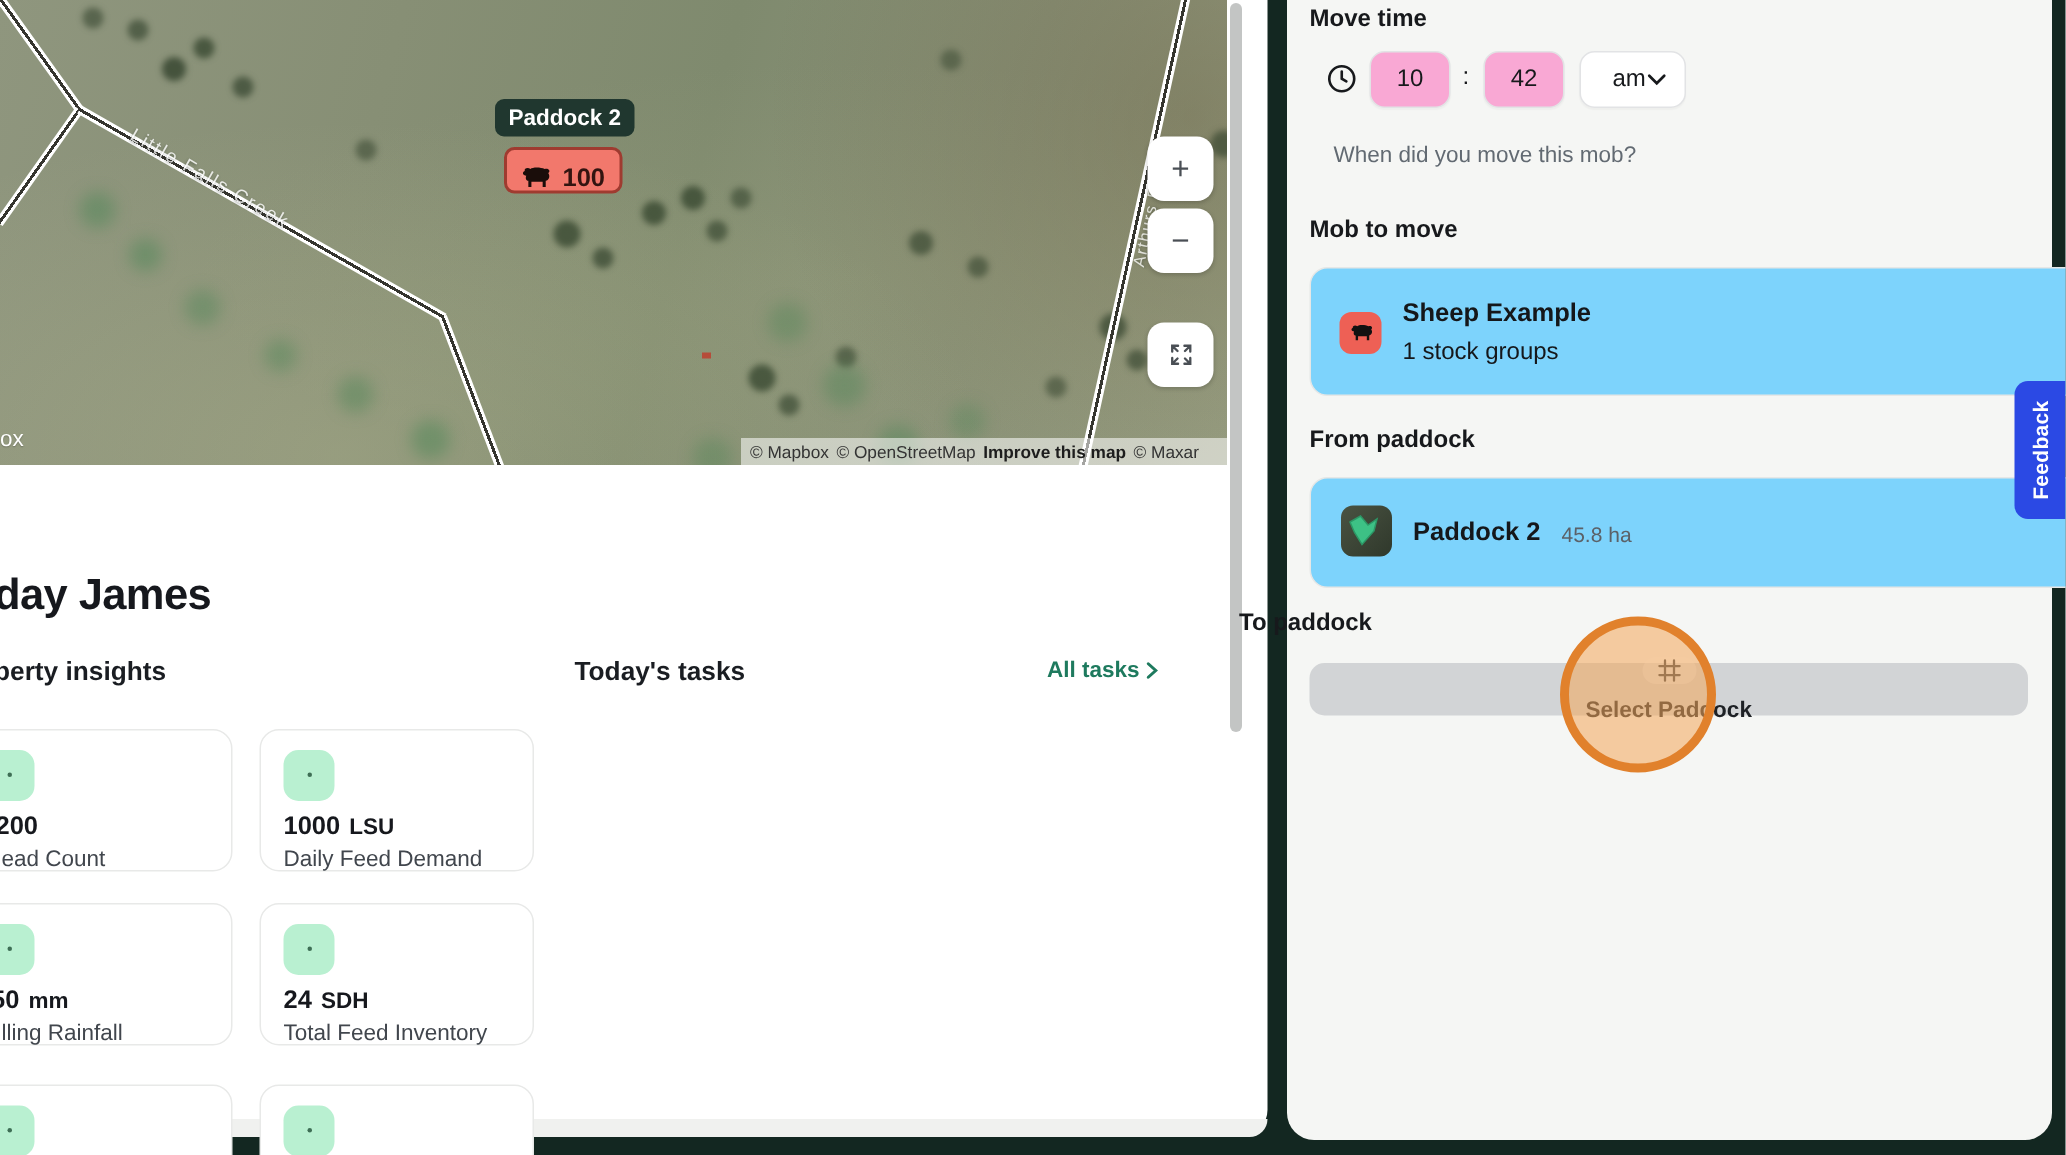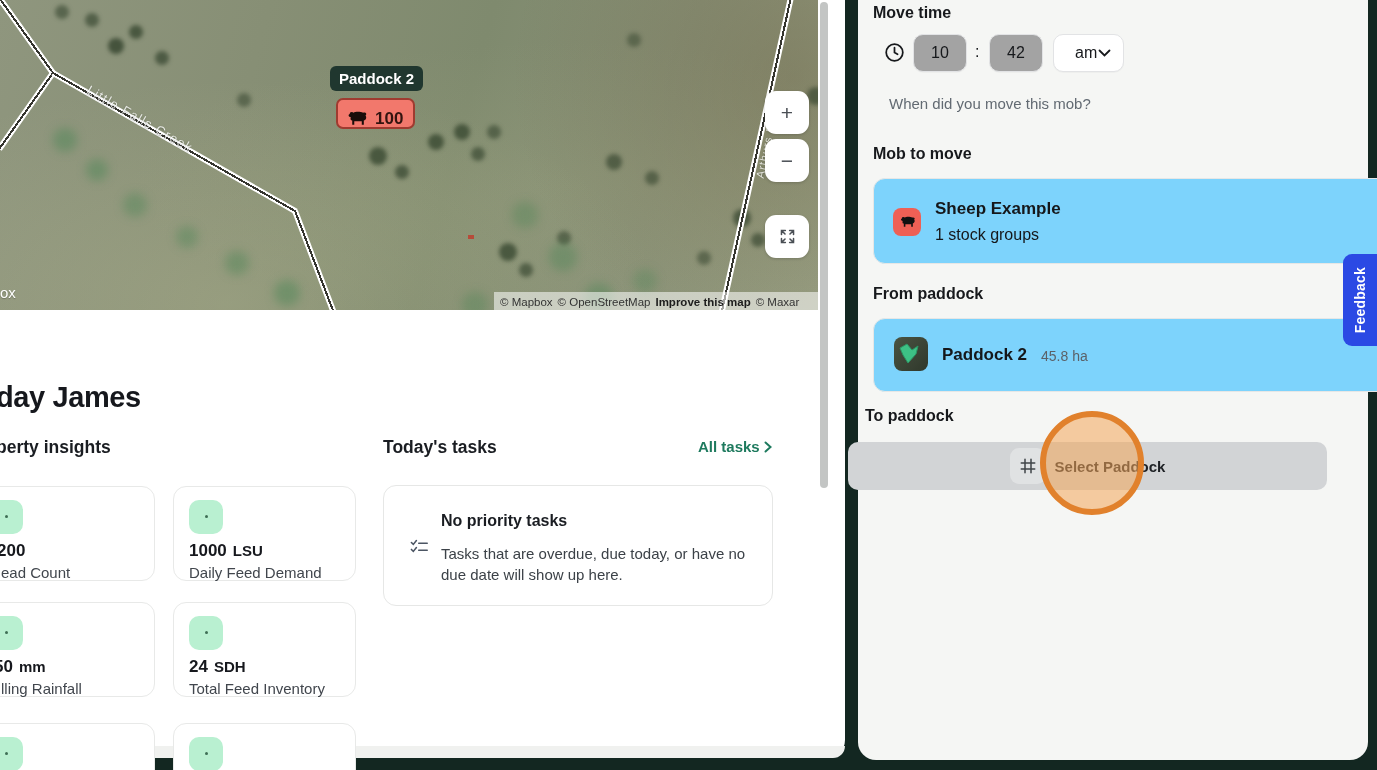--- a/index.html
+++ b/index.html
@@ -103,23 +103,23 @@
     background:#fff; border:1px solid #e6e7e6; border-radius:13px; }
   .tc-icon { position:absolute; left:26px; top:53px; }
   .tc-title { position:absolute; left:57px; top:26px; font-size:16px; font-weight:700; color:#1a1d22; }
   .tc-body { position:absolute; left:57px; top:57px; width:310px; font-size:15px; color:#3c4248; line-height:1.42; }
 
   
   .panel { position:absolute; left:858px; top:-20px; width:510px; height:780px;
     background:#f5f6f4; border-radius:18px; }
   .p-h { position:absolute; font-size:16px; font-weight:700; color:#17191c; white-space:nowrap; }
   .ph-time { left:873px; top:4px; } .ph-mob { left:873px; top:145px; }
-  .ph-from { left:873px; top:285px; } .ph-to { left:865px; top:407px;text-align:right; }
+  .ph-from { left:873px; top:285px; } .ph-to { left:826px; top:407px;text-align:right; }
   .clock { position:absolute; left:884px; top:42px; }
-  .t-input { position:absolute; top:34px; width:54px; height:38px; background:#a3a3a3;
+  .t-input { position:absolute; top:34px; width:54px; height:38px; background:#f9a8d4;
     border:1px solid #e2e3e5; border-radius:10px; text-align:center; font-size:16px; color:#17191c;
     font-family:"Liberation Sans", sans-serif; box-shadow:0 1px 1px rgba(0,0,0,.03); }
   .ti-h { left:913px; } .ti-m { left:989px; }
   .t-colon { position:absolute; left:975px; top:43px; font-size:16px; color:#17191c; }
   .t-select { position:absolute; left:1053px; top:34px; width:71px; height:38px; background:#fff;
     border:1px solid #e2e3e5; border-radius:10px; display:flex; align-items:center;
     padding:0 12px 0 21px; justify-content:space-between; font-size:16px; color:#17191c; cursor:pointer;
     box-shadow:0 1px 1px rgba(0,0,0,.03); }
   .p-helper { position:absolute; left:873px; top:95px; font-size:15px; color:#626a72;margin-left:16px; }
 
@@ -131,23 +131,23 @@
   .mob-name { position:absolute; left:61px; top:20px; font-size:17px; font-weight:600; color:#15171a; }
   .mob-sub { position:absolute; left:61px; top:47px; font-size:16px; color:#15171a;text-align:center; }
   .mob-chev { position:absolute; right:22px; top:33px; }
 
   .pad-card { top:318px; height:74px; }
   .pad-thumb { position:absolute; left:20px; top:18px; width:34px; height:34px; border-radius:8px;
     overflow:hidden; background:linear-gradient(135deg,#4a5342,#2f382b); }
   .pad-name { position:absolute; left:68px; top:26px; font-size:17px; font-weight:600; color:#15171a; }
   .pad-area { position:absolute; left:167px; top:29px; font-size:14px; color:#5b6168; }
 
-  .sel-btn { position:absolute; left:848px; top:442px; width:479px; height:48px; background:#d2d4d6;
+  .sel-btn { position:absolute; left:873px; top:442px; width:479px; height:35px; background:#d2d4d6;
     border:none; border-radius:10px; display:flex; align-items:center; justify-content:center; gap:9px;
-    cursor:pointer; font-family:"Liberation Sans", sans-serif; }
+    cursor:pointer; font-family:"Liberation Sans", sans-serif;flex-direction:column; }
   .sel-ic-box { width:36px; height:36px; border-radius:9px; background:rgba(255,255,255,.32);
     display:flex; align-items:center; justify-content:center; }
   .sel-lbl { font-size:15px; font-weight:600; color:#1e2125; }
   .rec-btn { position:absolute; left:873px; top:514px; width:479px; height:43px; background:#eeefee;
     border:none; border-radius:10px; font-size:15px; font-weight:500; color:#aeb0b3;
     font-family:"Liberation Sans", sans-serif; }
 
   .highlight { position:absolute; left:1040px; top:411px; width:104px; height:104px; border-radius:50%;
     background:rgba(243,165,90,.55); border:6px solid #e1812c; }
 
@@ -242,29 +242,20 @@
   <div class="sec-h h-tasks">Today's tasks</div>
   <div class="all-tasks">
     <span>All tasks</span>
     <span>
       <svg width="8" height="12" viewBox="0 0 8 12" fill="none" stroke="#1e7a5e" stroke-width="2" stroke-linecap="round">
           <path d="M1.5 1.5 L6.5 6 L1.5 10.5"></path>
         </svg>
     </span>
   </div>
 
-  <div class="tasks-card">
-    <span class="tc-icon">
-      <svg width="19" height="17" viewBox="0 0 24 22" fill="none" stroke="#4b5563" stroke-width="2" stroke-linecap="round">
-        <path d="M1.5 4.5l2.5 2.5 4-5 M11 5.5h11 M1.5 13.5l2.5 2.5 4-5 M11 14.5h11"></path>
-      </svg>
-    </span>
-    <div class="tc-title">No priority tasks</div>
-    <div class="tc-body">Tasks that are overdue, due today, or have no due date will show up here.</div>
-  </div>
 
   <div class="panel"></div>
 
   <div class="p-h ph-time">Move time</div>
   <span class="clock">
     <svg width="21" height="21" viewBox="0 0 24 24" fill="none" stroke="#17191c" stroke-width="2" stroke-linecap="round">
       <circle cx="12" cy="12" r="9.5"></circle>
         <path d="M12 6.5V12l3.5 2"></path>
     </svg>
   </span>

